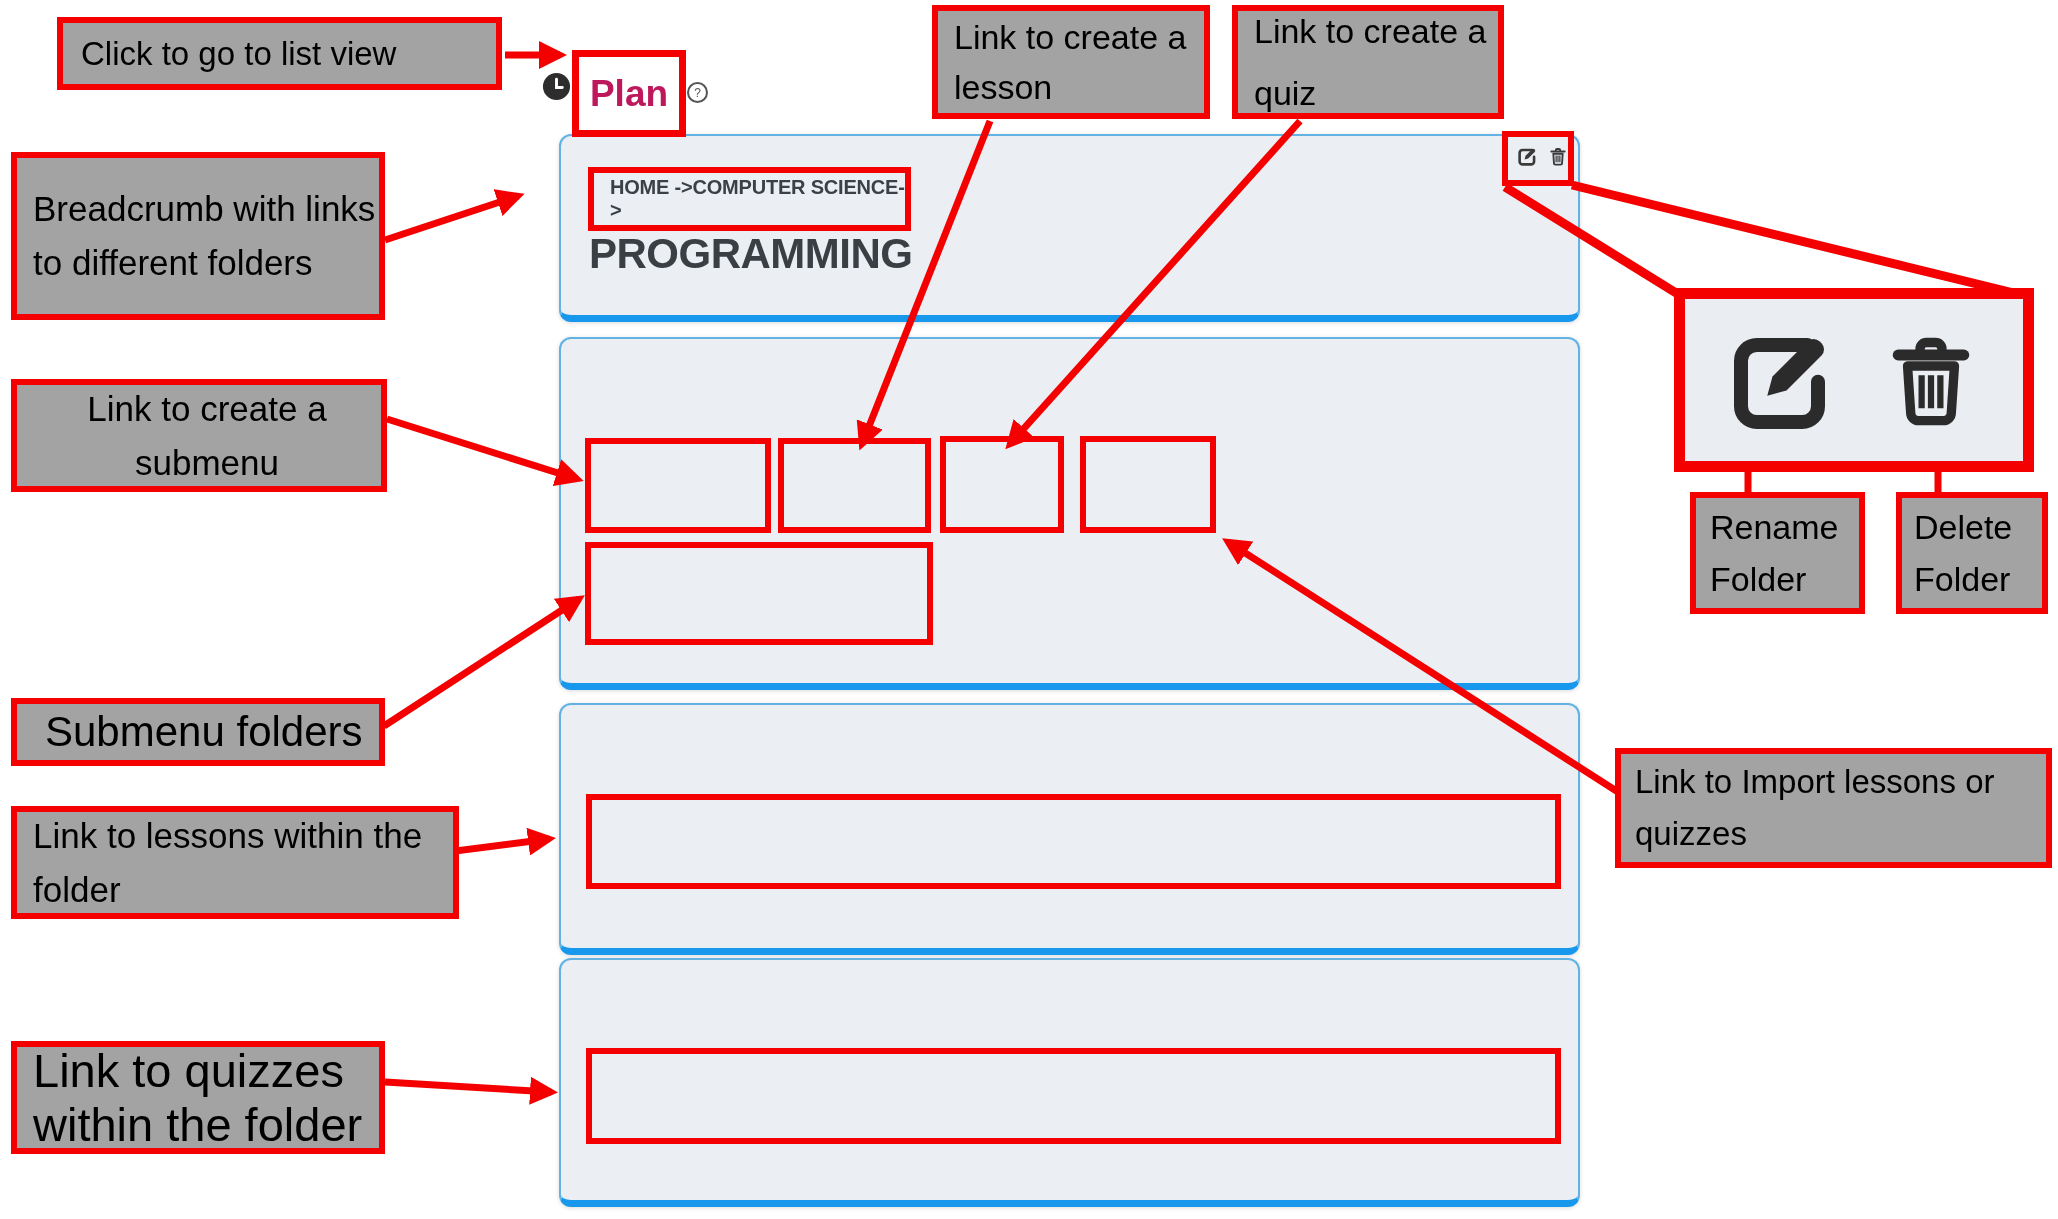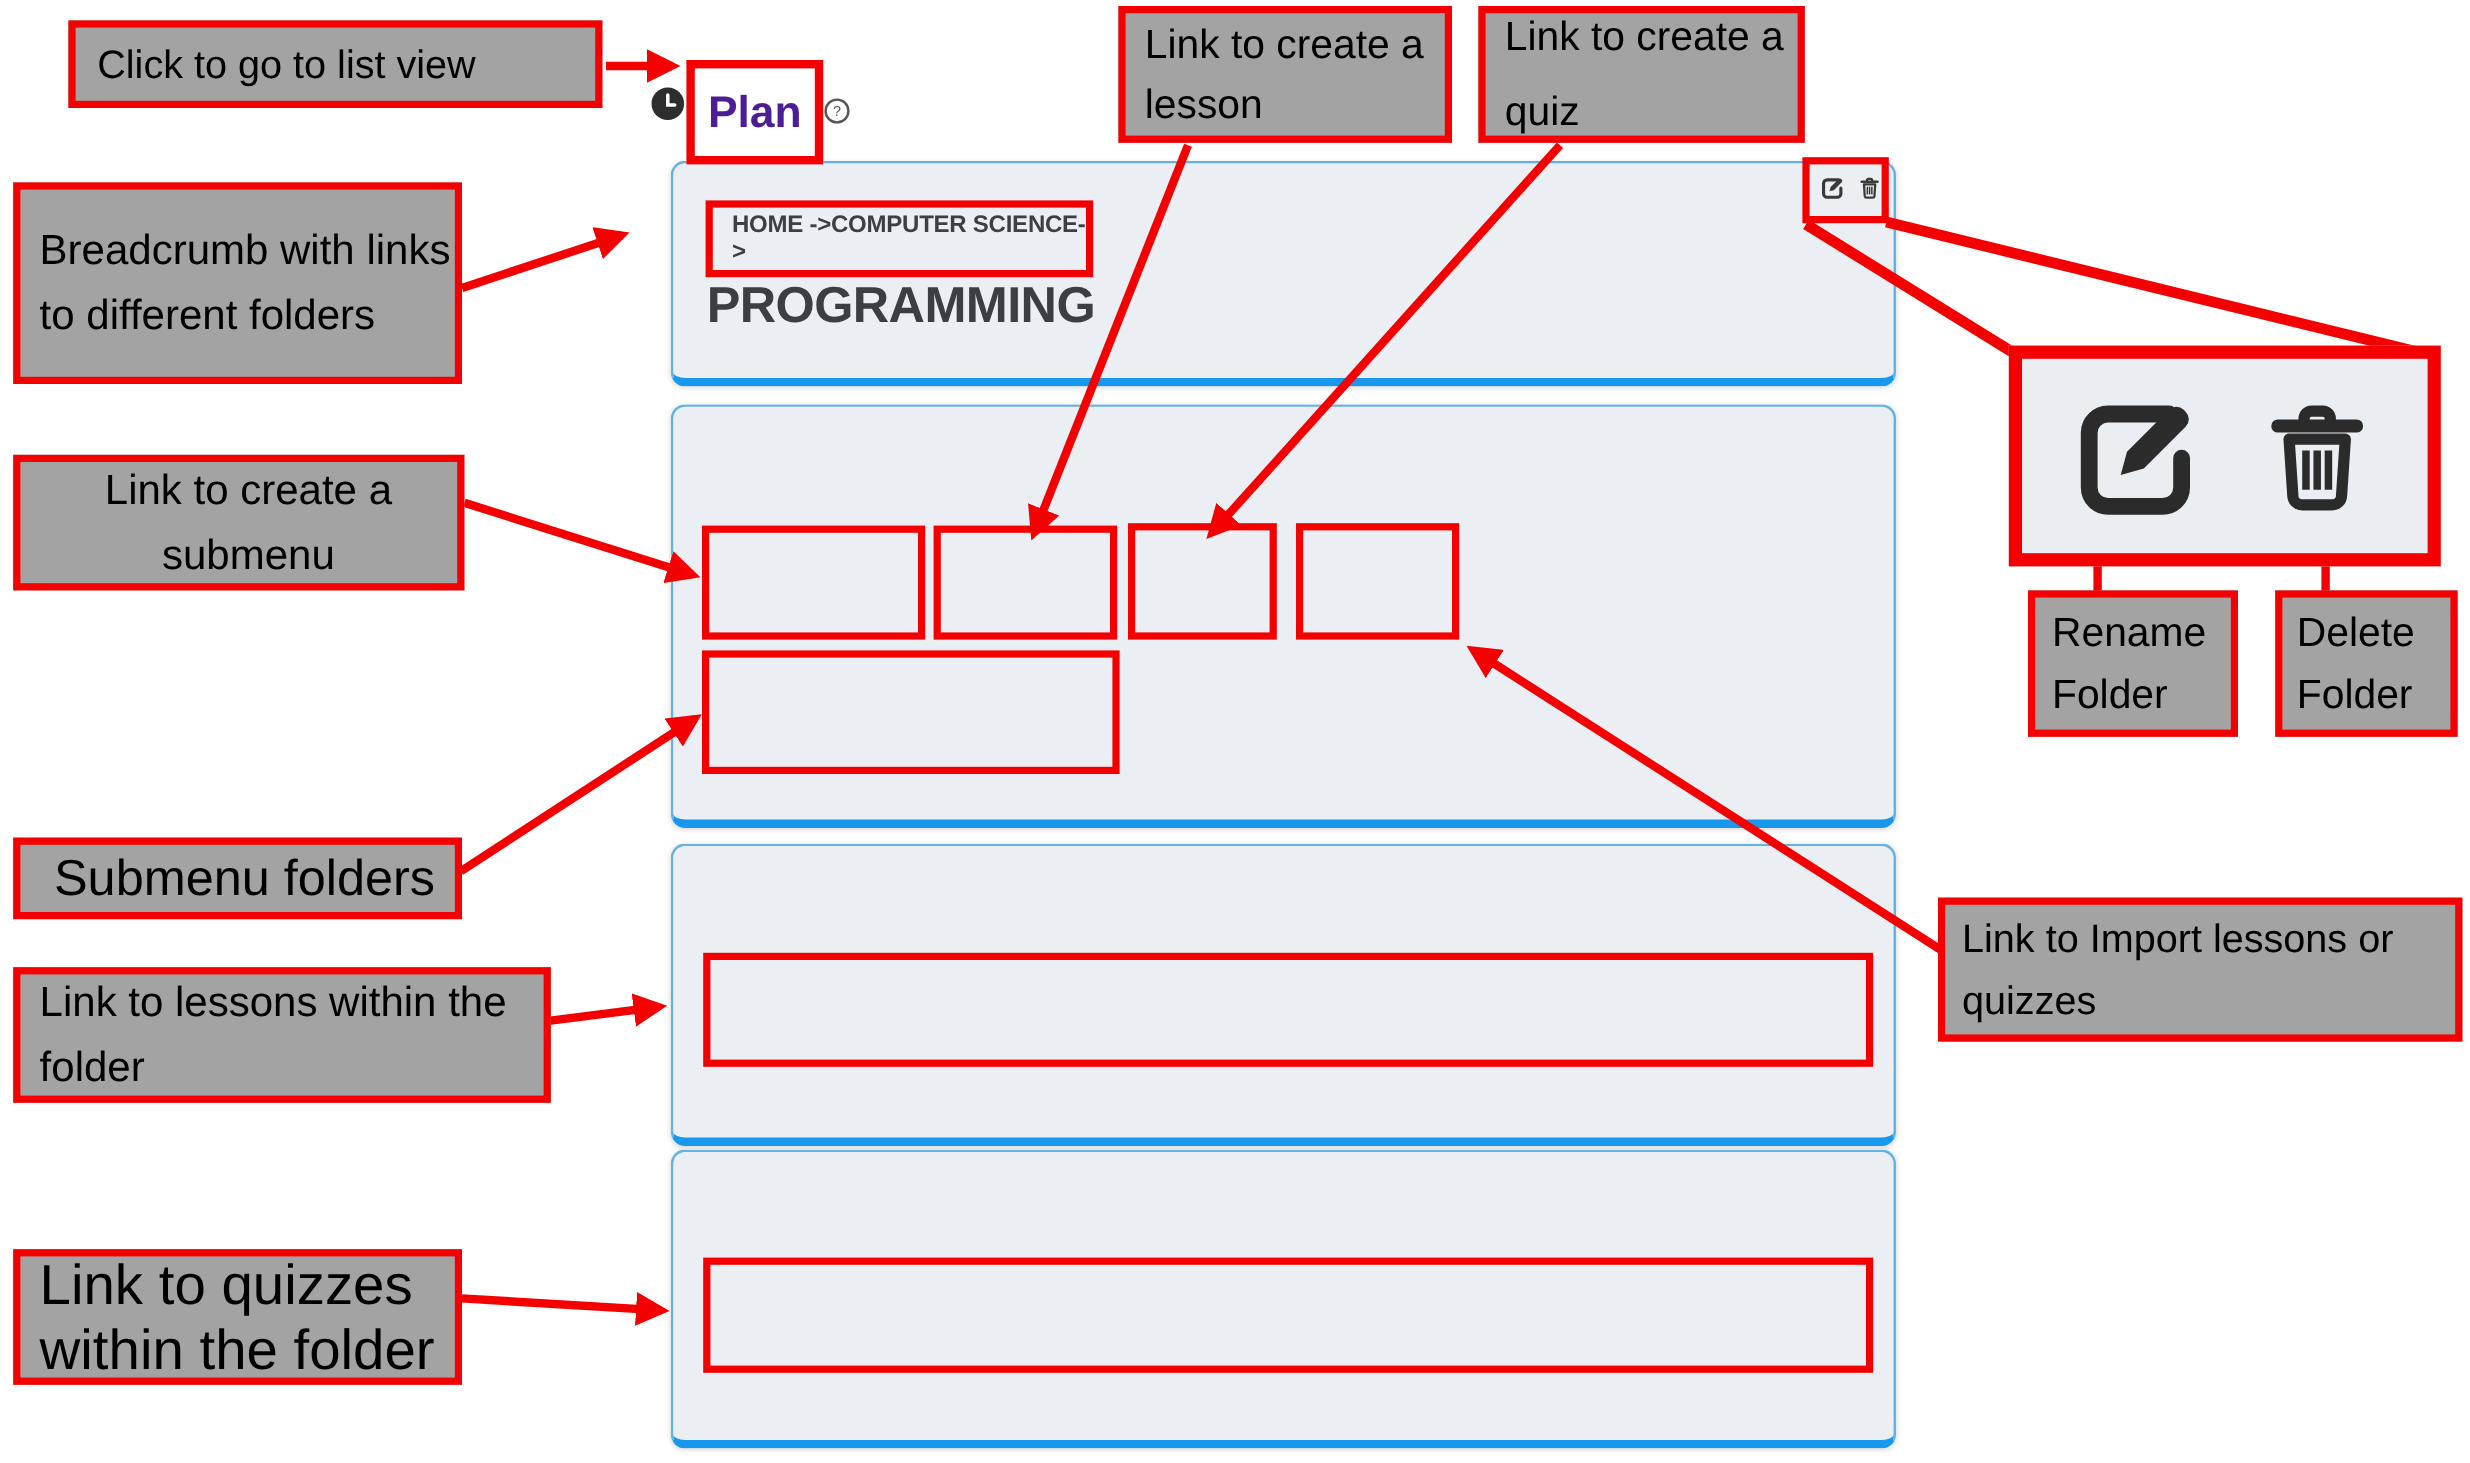--- a/index.html
+++ b/index.html
@@ -32,21 +32,21 @@
   .gray-btn{position:absolute;background:#f4f4f5;border:none;border-radius:8px;color:#222;
             font-size:22px;font-family:"Liberation Sans",sans-serif;
             box-shadow:3px 4px 8px rgba(120,130,145,.45);cursor:pointer;}
   .row{position:absolute;background:#fbfcfd;border-top:1px solid #e6e9ec;border-bottom:1px solid #e6e9ec;
        display:flex;align-items:center;box-sizing:border-box;}
   .row a{color:#2196f3;font-size:21px;text-decoration:none;margin-left:24px;}
   .row .ric{position:absolute;color:#1b9cf0;cursor:pointer;}
   
   .plan-box{position:absolute;left:572px;top:50px;width:114px;height:87px;border:7px solid #f40000;
             background:#fff;display:flex;align-items:center;justify-content:center;z-index:50;box-sizing:border-box;}
-  .plan-box span{font-size:37px;font-weight:bold;color:#4c1d95;cursor:pointer;}
+  .plan-box span{font-size:37px;font-weight:bold;color:#be185d;cursor:pointer;}
   .help-circ{position:absolute;left:687px;top:82px;width:17px;height:17px;border:2px solid #555;
              border-radius:50%;font-size:12px;color:#555;display:flex;align-items:center;
              justify-content:center;z-index:20;}
   .bc-box{position:absolute;left:588px;top:167px;width:323px;height:64px;border:6px solid #f40000;
           display:flex;align-items:center;z-index:30;box-sizing:border-box;}
   .bc-box span{font-size:20px;font-weight:bold;color:#3a4045;margin-left:16px;letter-spacing:-.2px;cursor:pointer;}
   .prog-title{position:absolute;left:589px;top:218px;font-size:42px;font-weight:bold;
               color:#3a3f44;letter-spacing:-.5px;z-index:10;margin-top:12px;}
   .mini-icons{position:absolute;left:1502px;top:131px;width:72px;height:55px;border:6px solid #f40000;
               display:flex;align-items:center;justify-content:center;gap:9px;z-index:30;

